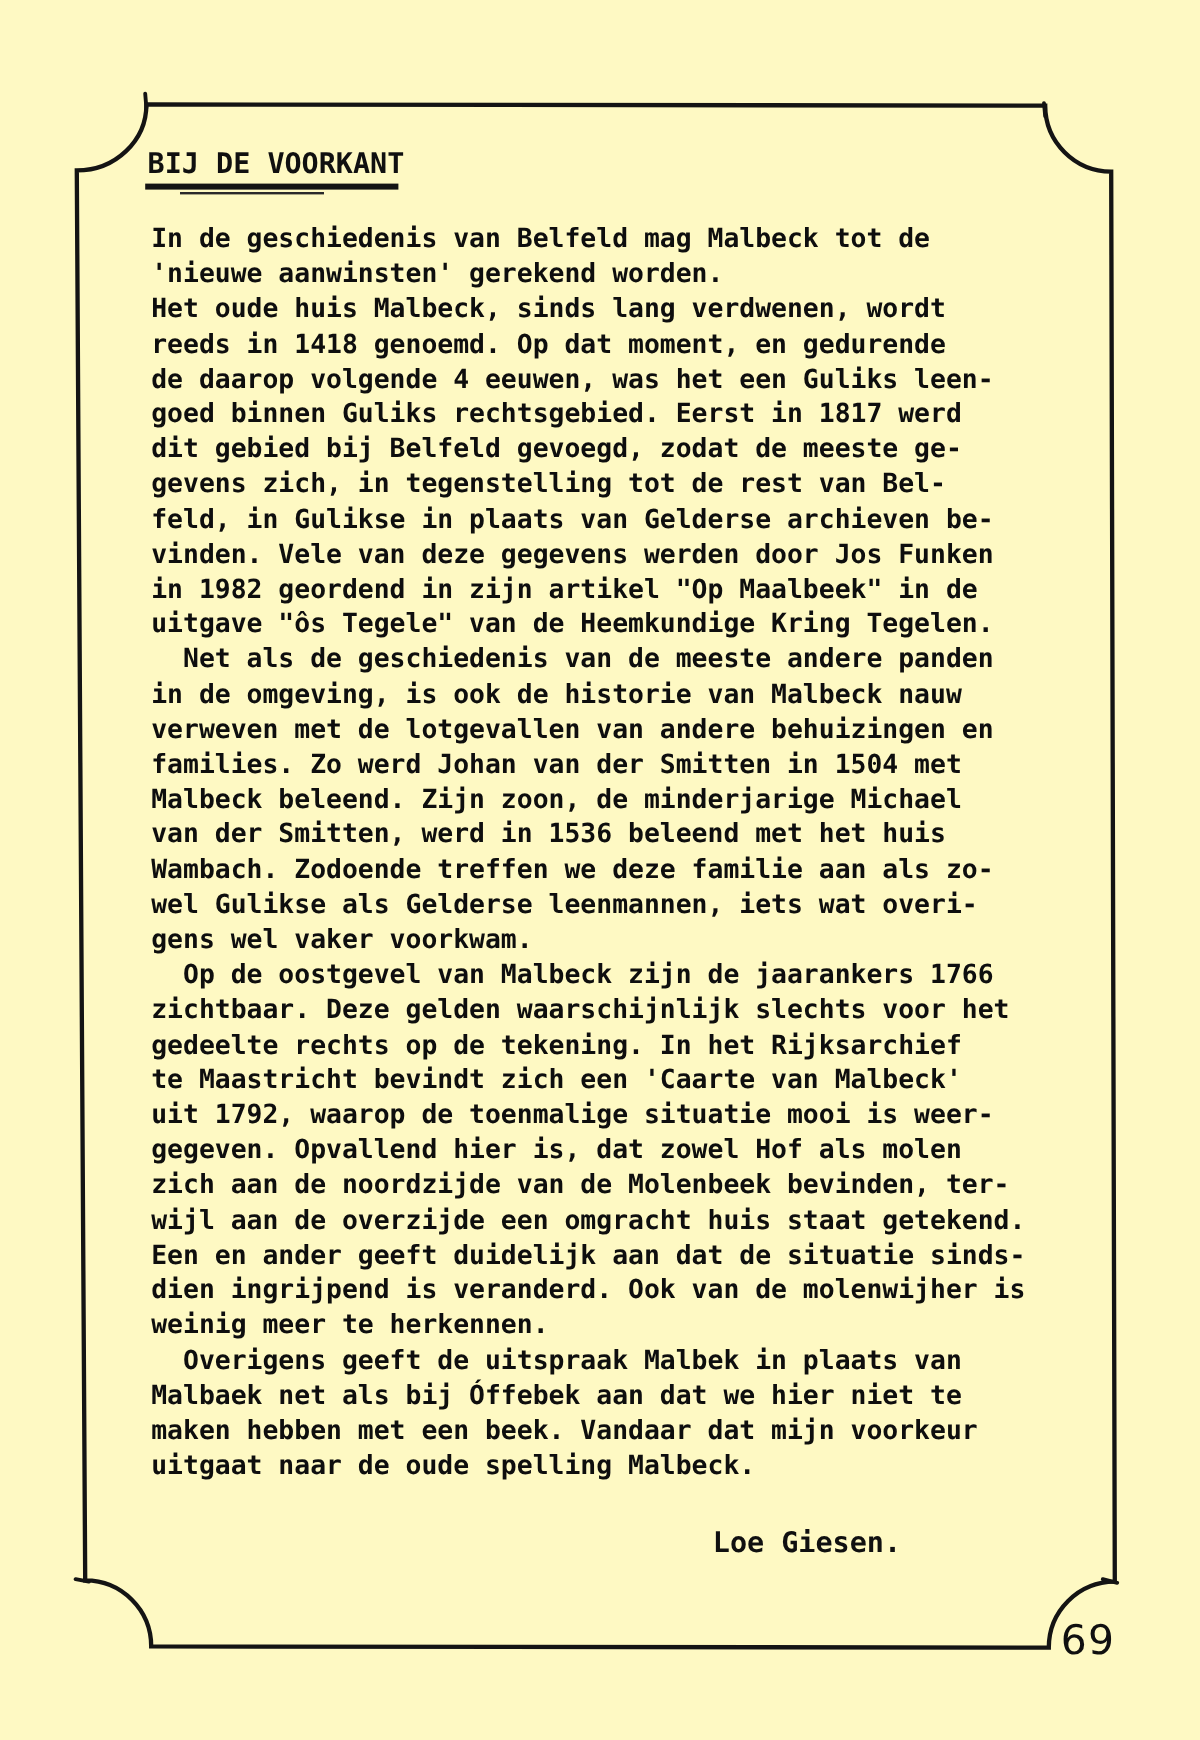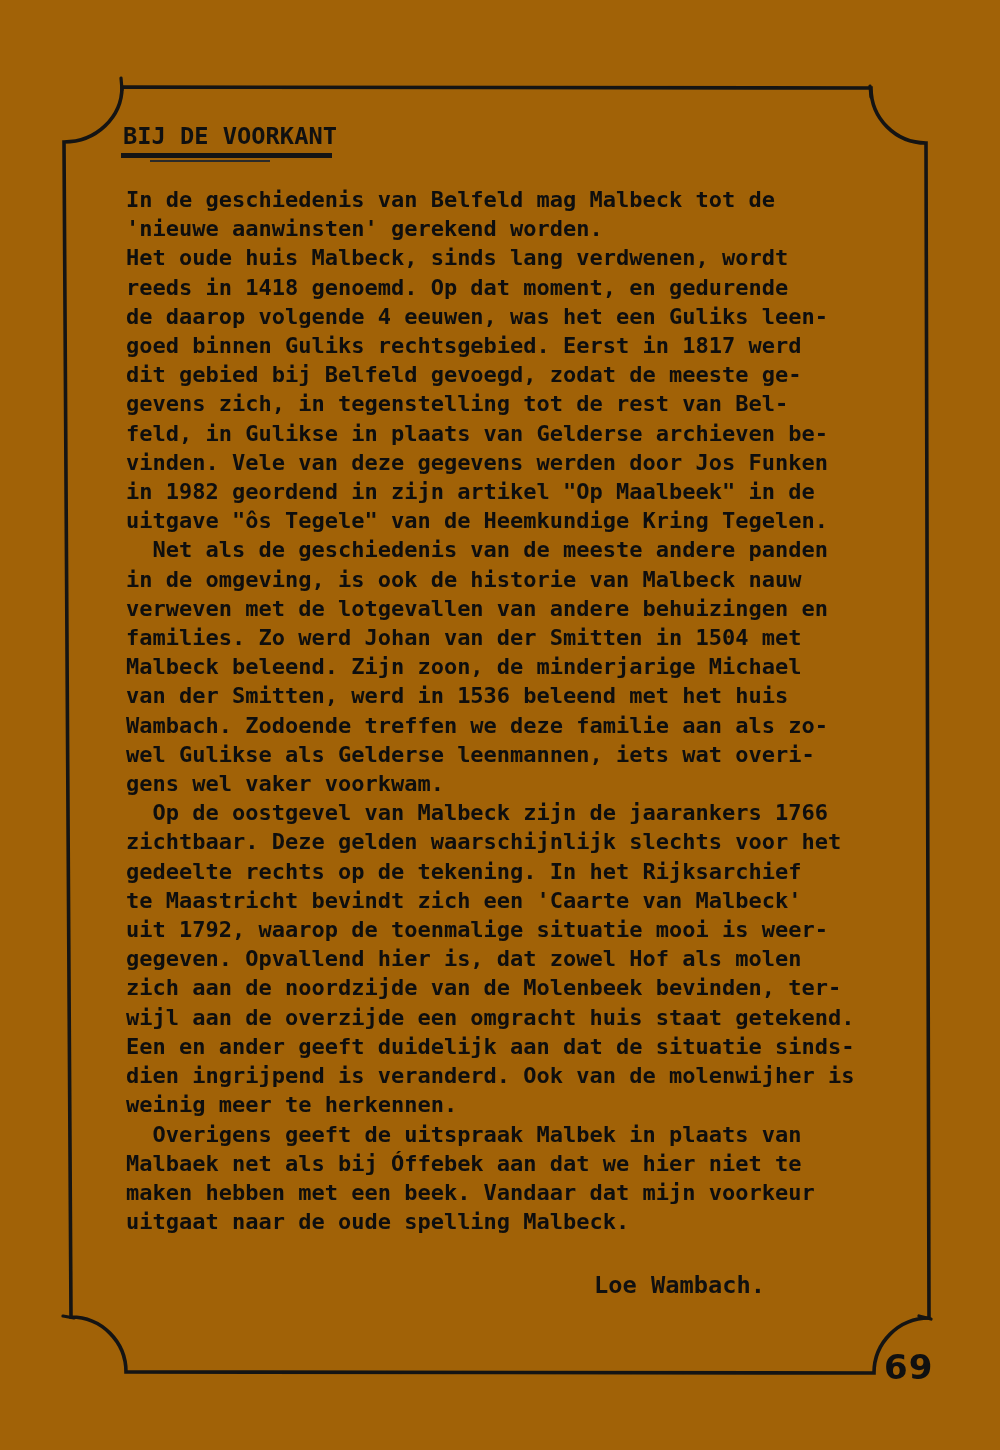--- a/index.html
+++ b/index.html
@@ -1,20 +1,20 @@
 <!DOCTYPE html>
 <html><head>
 <meta charset="utf-8">
 <style>
   html, body { margin: 0; padding: 0; background: #e8e8e8; }
   .page {
     position: relative;
     width: 1000px;
     height: 1450px;
-    background: #a16207;
+    background: #fef9c3;
     overflow: hidden;
     font-family: "DejaVu Sans Mono", monospace;
     color: #101010;
   }
   .border-svg {
     position: absolute;
     left: 0; top: 0;
     width: 1000px; height: 1450px;
   }
   .doc-title {
@@ -61,21 +61,21 @@
     font-size: 23.7px;
     line-height: 29.2px;
     font-weight: bold;
     white-space: pre;
   }
   .page-number {
     position: absolute;
     left: 884px;
     top: 1350px;
     font-family: "DejaVu Sans", "Liberation Sans", sans-serif;
-    font-weight: bold;
+    font-weight: normal;
     font-size: 34px;
     line-height: 1;
     letter-spacing: 1px;
     color: #101010;
   }
 </style>
 </head>
 <body>
 
 <div class="page">
@@ -126,17 +126,17 @@
 zich aan de noordzijde van de Molenbeek bevinden, ter-
 wijl aan de overzijde een omgracht huis staat getekend.
 Een en ander geeft duidelijk aan dat de situatie sinds-
 dien ingrijpend is veranderd. Ook van de molenwijher is
 weinig meer te herkennen.
   Overigens geeft de uitspraak Malbek in plaats van
 Malbaek net als bij Óffebek aan dat we hier niet te
 maken hebben met een beek. Vandaar dat mijn voorkeur
 uitgaat naar de oude spelling Malbeck.</pre>
 
-  <div class="signature">Loe Wambach.</div>
+  <div class="signature">Loe Giesen.</div>
 
   <div class="page-number">69</div>
 
 </div>
 
 </body></html>

